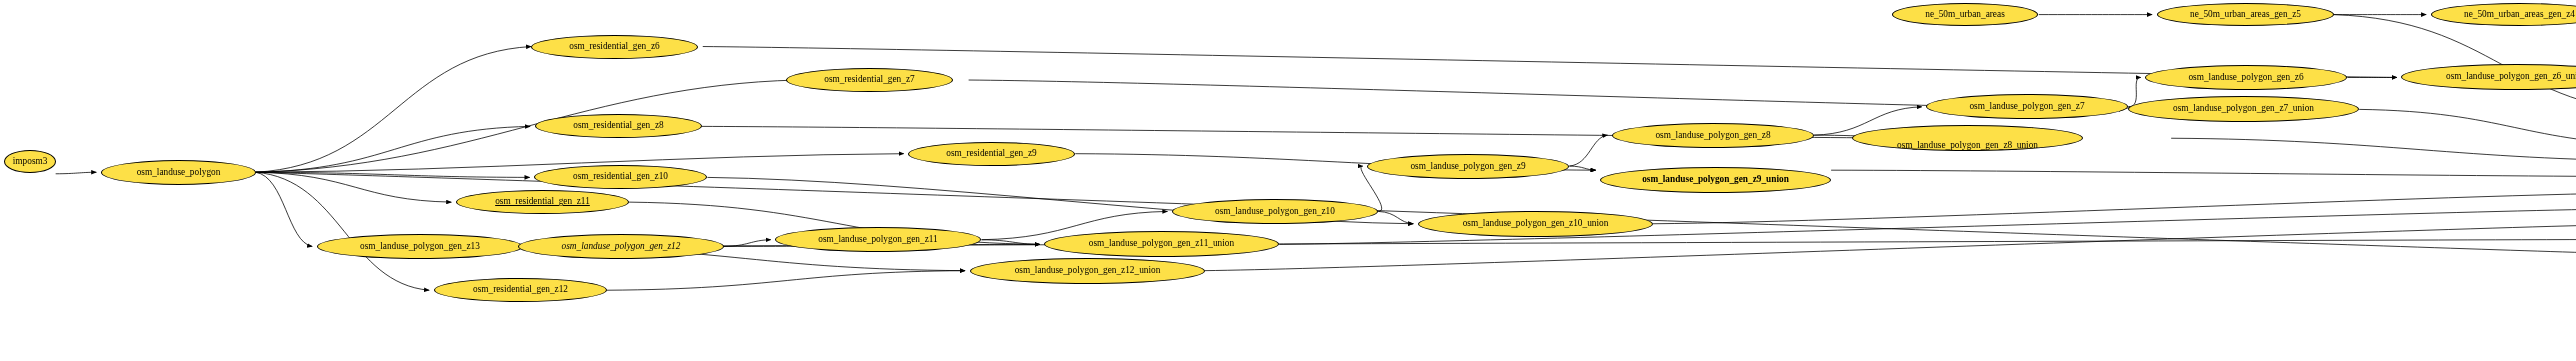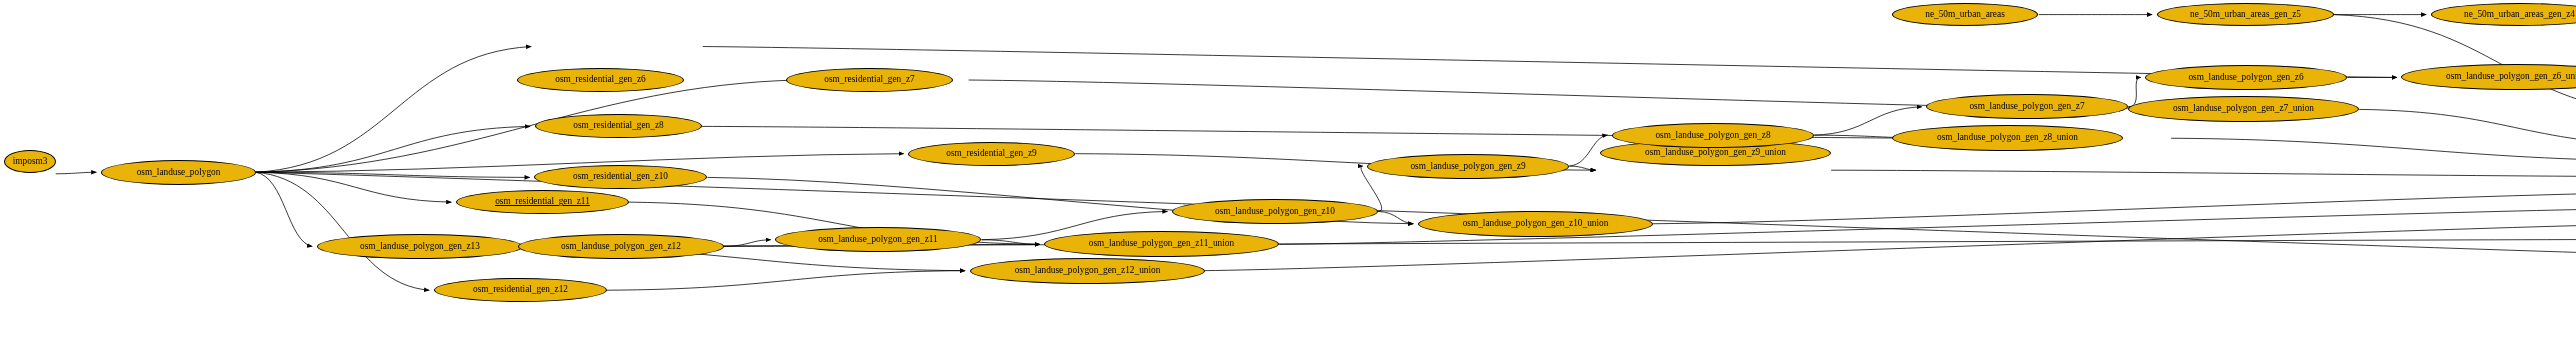--- a/index.html
+++ b/index.html
@@ -1,21 +1,21 @@
 <!DOCTYPE html>
 <html style="font-size:8.2px"><head>
 <meta charset="utf-8">
 <style>
   html,body{margin:0;padding:0;background:#ffffff;}
   #canvas{position:relative;width:2741px;height:362px;background:#ffffff;
           font-family:"Liberation Serif", serif;overflow:hidden;}
   #edges{position:absolute;left:0;top:0;width:2741px;height:362px;}
   .node{position:absolute;display:flex;align-items:center;justify-content:center;
         box-sizing:border-box;border:0.7px solid #000;border-radius:50%;
-        background:#eab308;white-space:nowrap;}
+        background:#fde047;white-space:nowrap;}
   .node span{font-size:9.3px;color:#000;line-height:1;}
 </style>
 </head>
 <body>
 
 <div id="canvas">
   <svg id="edges" viewBox="0 0 5320 702" xmlns="http://www.w3.org/2000/svg">
     <defs>
       <marker id="ah" markerWidth="11" markerHeight="9" refX="10" refY="4.5" orient="auto" markerUnits="userSpaceOnUse">
         <path d="M0,0 L11,4.5 L0,9 z" fill="#000"></path>
@@ -68,21 +68,21 @@
         <path d="M 5062 28 C 5120.08 37.756 5124.92 180.844 5174 190.6" marker-end="url(#ah)"></path>
       </g>
   </svg>
   <div id="node-layer">
       <div class="node" style="left: 4.1px; top: 150px; width: 52px; height: 23px;">
         <span>imposm3</span>
       </div>
       <div class="node" style="left: 101px; top: 160px; width: 155px; height: 25px;">
         <span>osm_landuse_polygon</span>
       </div>
-      <div class="node" style="left: 517px; top: 35px; width: 167px; height: 24px; margin-top: 33px;">
+      <div class="node" style="left: 531px; top: 35px; width: 167px; height: 24px;">
         <span>osm_residential_gen_z6</span>
       </div>
       <div class="node" style="left: 786px; top: 68px; width: 167px; height: 24px;">
         <span>osm_residential_gen_z7</span>
       </div>
       <div class="node" style="left: 535px; top: 114px; width: 167px; height: 24px;">
         <span>osm_residential_gen_z8</span>
       </div>
       <div class="node" style="left: 908px; top: 142px; width: 167px; height: 24px;">
         <span>osm_residential_gen_z9</span>
@@ -92,48 +92,48 @@
       </div>
       <div class="node" style="left: 456px; top: 190px; width: 173px; height: 24px; text-decoration: underline;">
         <span>osm_residential_gen_z11</span>
       </div>
       <div class="node" style="left: 434px; top: 278px; width: 173px; height: 24px; justify-content: center;">
         <span>osm_residential_gen_z12</span>
       </div>
       <div class="node" style="left: 317px; top: 234px; width: 206px; height: 25px;">
         <span>osm_landuse_polygon_gen_z13</span>
       </div>
-      <div class="node" style="left: 518px; top: 234px; width: 206px; height: 25px;">
+      <div class="node" style="left: 518px; top: 234px; width: 206px; height: 25px; font-style: italic;">
         <span>osm_landuse_polygon_gen_z12</span>
       </div>
       <div class="node" style="left: 775px; top: 227px; width: 206px; height: 25px; align-items: center;">
         <span>osm_landuse_polygon_gen_z11</span>
       </div>
       <div class="node" style="left: 970px; top: 258px; width: 235px; height: 26px;">
         <span>osm_landuse_polygon_gen_z12_union</span>
       </div>
       <div class="node" style="left: 1044px; top: 231px; width: 235px; height: 26px;">
         <span>osm_landuse_polygon_gen_z11_union</span>
       </div>
       <div class="node" style="left: 1172px; top: 199px; width: 206px; height: 25px;">
         <span>osm_landuse_polygon_gen_z10</span>
       </div>
       <div class="node" style="left: 1418px; top: 211px; width: 235px; height: 26px;">
         <span>osm_landuse_polygon_gen_z10_union</span>
       </div>
       <div class="node" style="left: 1367px; top: 154px; width: 202px; height: 25px;">
         <span>osm_landuse_polygon_gen_z9</span>
       </div>
-      <div class="node" style="left: 1600px; top: 140px; width: 231px; height: 26px;">
+      <div class="node" style="left: 1600px; top: 167px; width: 231px; height: 26px; font-weight: bold;">
         <span>osm_landuse_polygon_gen_z9_union</span>
       </div>
       <div class="node" style="left: 1612px; top: 123px; width: 202px; height: 25px;">
         <span>osm_landuse_polygon_gen_z8</span>
       </div>
-      <div class="node" style="left: 1892px; top: 125px; width: 231px; height: 26px;">
+      <div class="node" style="left: 1852px; top: 125px; width: 231px; height: 26px; align-items: flex-end;">
         <span>osm_landuse_polygon_gen_z8_union</span>
       </div>
       <div class="node" style="left: 1926px; top: 94px; width: 202px; height: 25px;">
         <span>osm_landuse_polygon_gen_z7</span>
       </div>
       <div class="node" style="left: 2128px; top: 96px; width: 231px; height: 26px; text-align: center;">
         <span>osm_landuse_polygon_gen_z7_union</span>
       </div>
       <div class="node" style="left: 2145px; top: 65px; width: 202px; height: 25px;">
         <span>osm_landuse_polygon_gen_z6</span>

